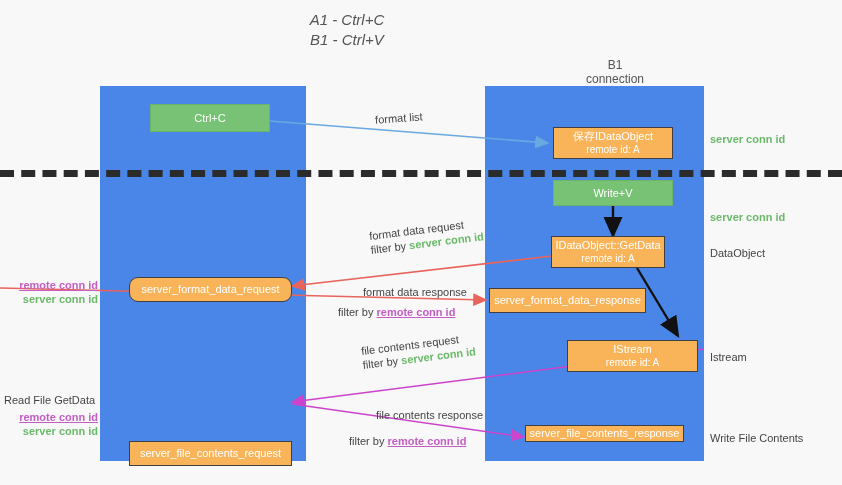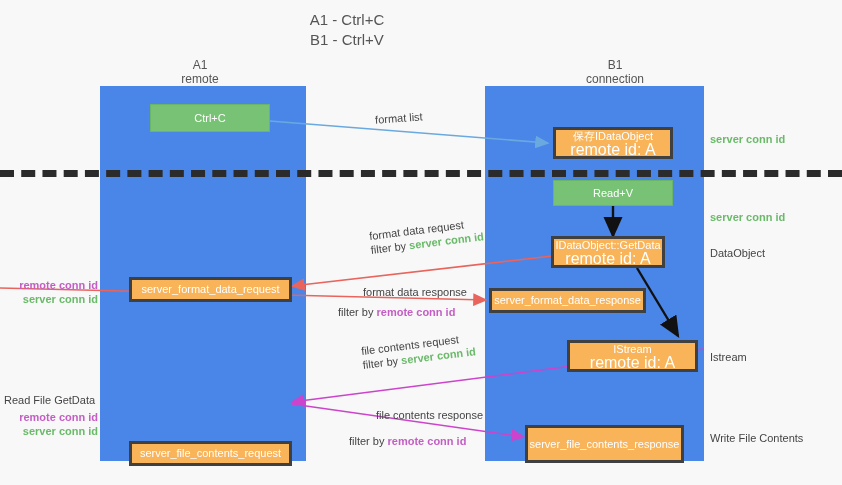--- a/index.html
+++ b/index.html
@@ -8,47 +8,47 @@
     background:#f8f8f8;
     font-family:"Liberation Sans","DejaVu Sans",sans-serif;
     color:#444;
   }
   #stage{position:absolute;inset:0;}
   .abs{position:absolute;}
 
   
   #title{
     left:0;top:10px;width:694px;text-align:center;
-    font-size:15px;line-height:20px;color:#555;
+    font-size:15px;line-height:20px;color:#555;font-style:italic;
   }
 
   
   .col-head{
     text-align:center;font-size:12px;line-height:14px;color:#555;
   }
 
   
   .lane{background:#4a86e8;}
 
   
   .box{
     box-sizing:border-box;
     display:flex;flex-direction:column;
     align-items:center;justify-content:center;
     color:#ffffff;font-size:11px;line-height:13px;
     text-align:center;
   }
   .box.green{background:#77c274;border:1px solid #6bb568;}
-  .box.orange{background:#f9b358;border:3px solid #404040;}
-  .box .l2{font-size:16px;}
+  .box.orange{background:#f9b358;border:1px solid #404040;}
+  .box .l2{font-size:10px;}
 
   
   .sidelabel{font-size:11px;line-height:14px;color:#444;}
   .green-t{color:#6aba6a;font-weight:bold;}
-  .mag-t{color:#c45ec4;font-weight:bold;}
+  .mag-t{color:#c45ec4;font-weight:bold;text-decoration:underline;}
 
   
   .ann{font-size:11px;line-height:14px;color:#444;white-space:nowrap;}
 
   
   #divider{
     left:0;top:170px;width:842px;height:0;
     border-top:7px dashed #2b2b2b;
   }
 
@@ -58,24 +58,20 @@
 </head>
 <body>
 
 <div id="stage">
 
   <div class="abs" id="title">
     <div>A1 - Ctrl+C</div>
     <div>B1 - Ctrl+V</div>
   </div>
 
-  <div class="abs col-head" style="left:100px;top:58px;width:200px;">
-    <div>A1</div>
-    <div>remote</div>
-  </div>
   <div class="abs col-head" style="left:520px;top:58px;width:190px;">
     <div>B1</div>
     <div>connection</div>
   </div>
 
   <div class="abs lane" style="left:100px;top:86px;width:206px;height:375px;"></div>
   <div class="abs lane" style="left:485px;top:86px;width:219px;height:375px;"></div>
 
   <svg aria-hidden="true">
     <defs>
@@ -107,52 +103,52 @@
 
     <line x1="292" y1="404" x2="524" y2="437" stroke="#cc44cc" stroke-width="1.6" marker-end="url(#ah-mag)"></line>
   </svg>
 
   <div class="abs" id="divider"></div>
 
   <div class="abs box green" style="left:134px;top:104px;width:120px;height:28px;margin-left:16px;">
     <div>Ctrl+C</div>
   </div>
 
-  <div class="abs box orange" style="left:129px;top:277px;width:163px;height:25px;">
+  <div class="abs box orange" style="left:129px;top:277px;width:163px;height:25px;border-radius:9px;">
     <div>server_format_data_request</div>
   </div>
 
   <div class="abs box orange" style="left:129px;top:393px;width:163px;height:25px;margin-top:48px;">
     <div>server_file_contents_request</div>
   </div>
 
   <div class="abs box orange" style="left:553px;top:127px;width:120px;height:32px;">
     <div>保存IDataObject</div>
     <div class="l2">remote id: A</div>
   </div>
 
   <div class="abs box green" style="left:553px;top:180px;width:120px;height:26px;">
-    <div>Read+V</div>
+    <div>Write+V</div>
   </div>
 
   <div class="abs box orange" style="left:551px;top:236px;width:114px;height:32px;">
     <div>IDataObject::GetData</div>
     <div class="l2">remote id: A</div>
   </div>
 
   <div class="abs box orange" style="left:489px;top:288px;width:157px;height:25px;">
     <div>server_format_data_response</div>
   </div>
 
   <div class="abs box orange" style="left:567px;top:340px;width:131px;height:32px;">
     <div>IStream</div>
     <div class="l2">remote id: A</div>
   </div>
 
-  <div class="abs box orange" style="left:525px;top:425px;width:159px;height:38px;">
+  <div class="abs box orange" style="left:525px;top:425px;width:159px;height:17px;">
     <div>server_file_contents_response</div>
   </div>
 
   <div class="abs ann" style="left:375px;top:111px;transform:rotate(-4deg);">
     <span>format list</span>
   </div>
 
   <div class="abs ann" style="left:370px;top:229px;transform:rotate(-7deg);transform-origin:left center;">
     <div>format data request</div>
     <div>

